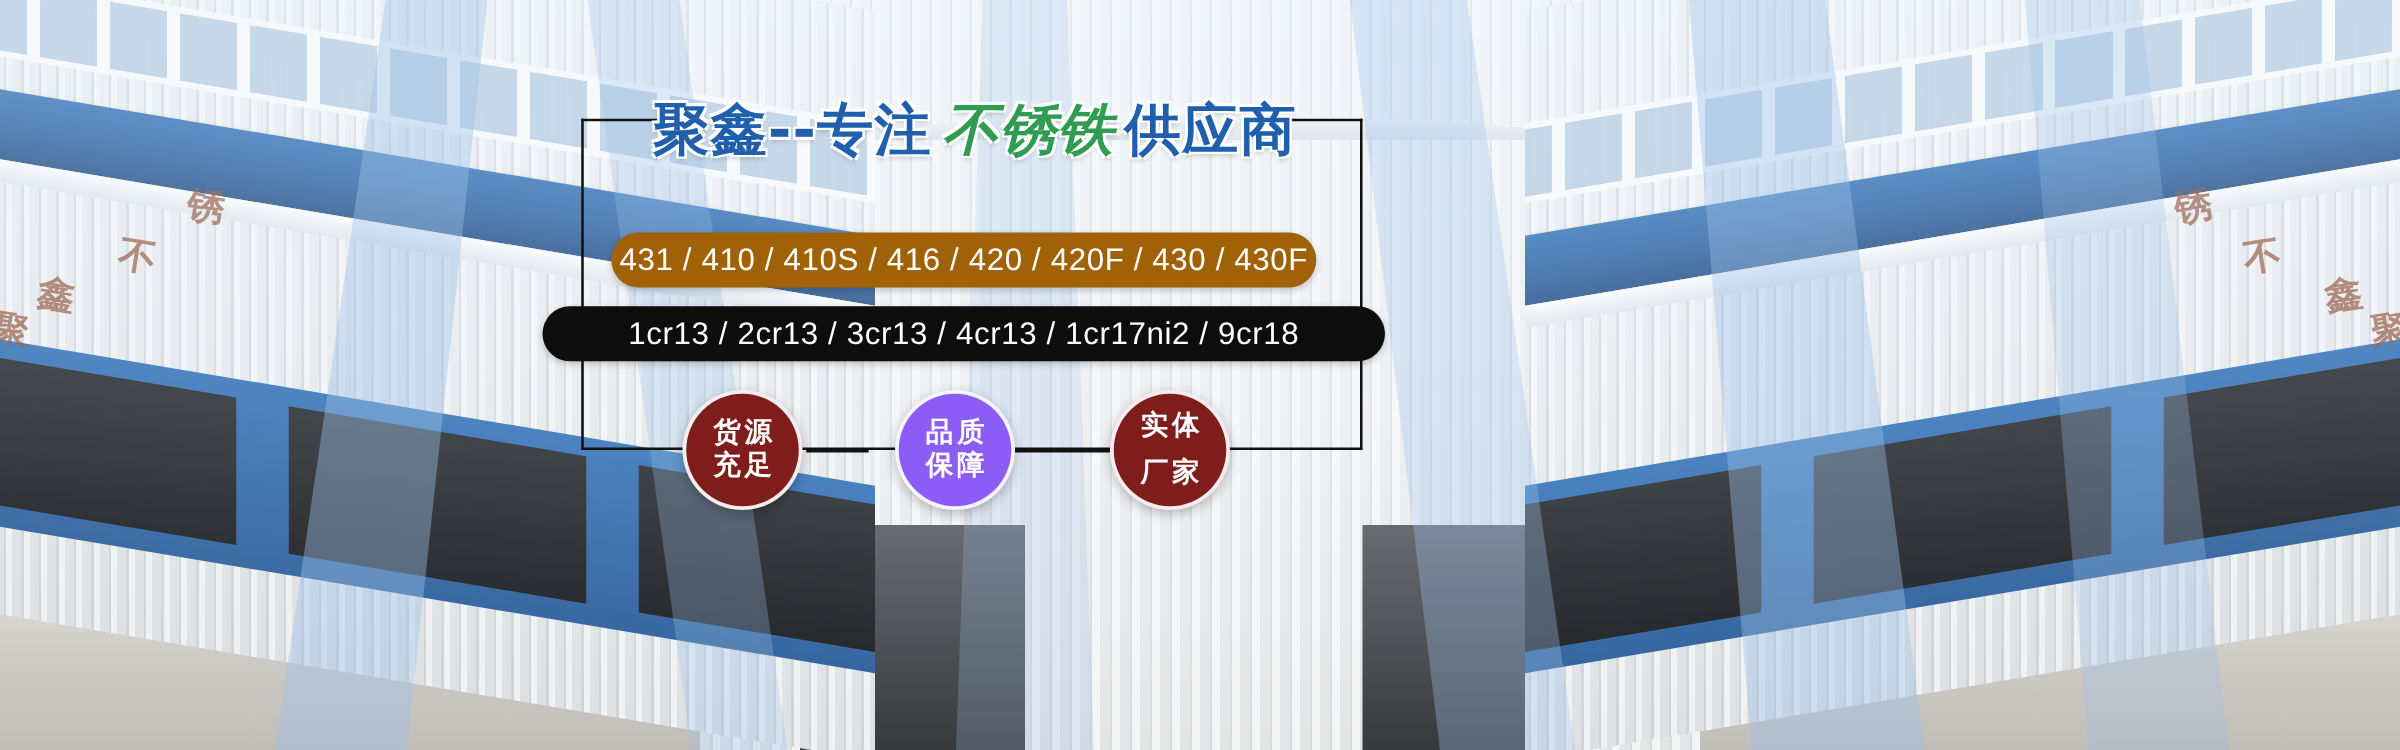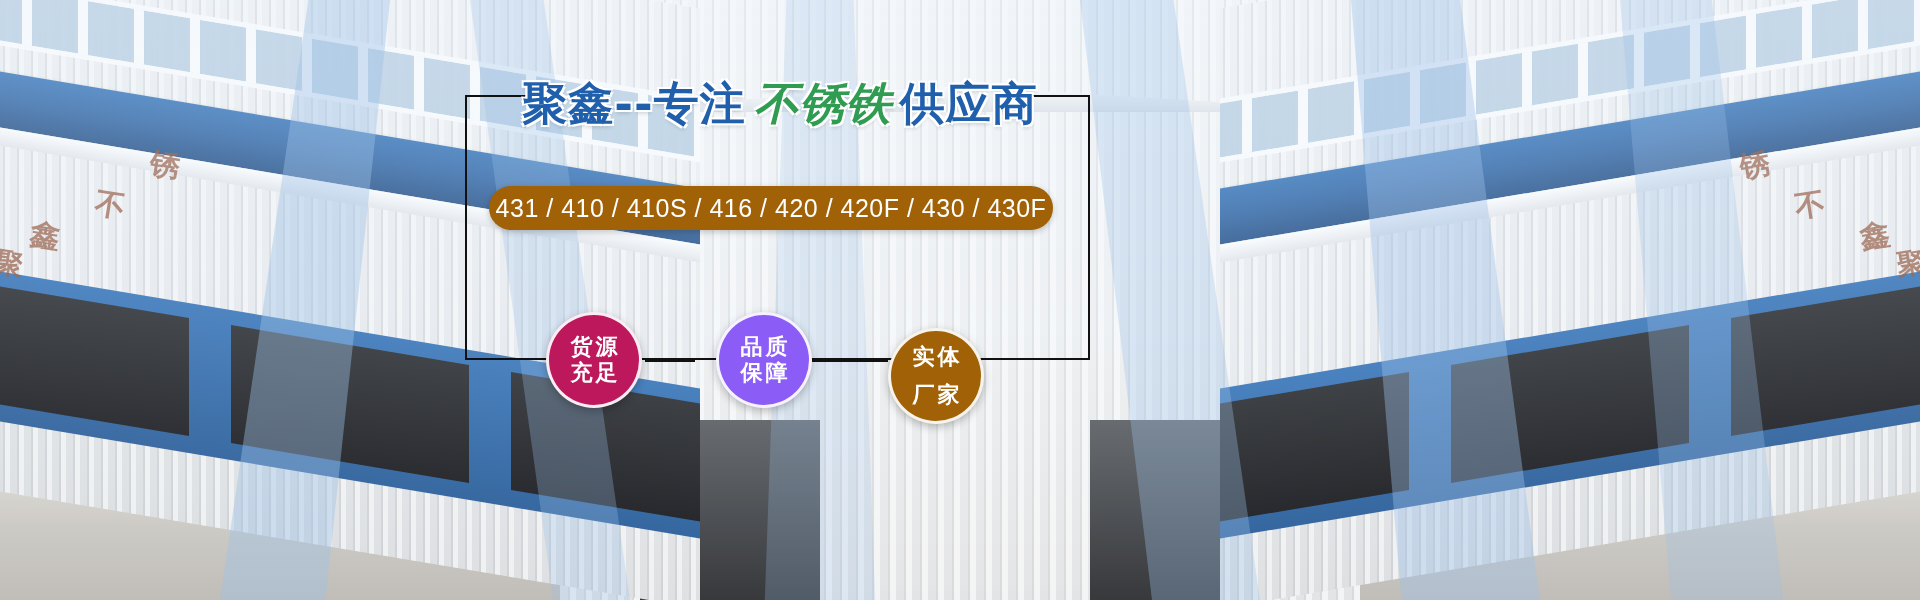--- a/index.html
+++ b/index.html
@@ -205,23 +205,23 @@
     position:absolute;
     width:96px; height:96px; border-radius:50%;
     display:flex; flex-direction:column;
     align-items:center; justify-content:center;
     color:#fff; font-weight:bold; font-size:22px; line-height:1.18;
     letter-spacing:3px; text-indent:3px;
     font-family:"DejaVu Sans","Liberation Sans",sans-serif;
     border:3px solid rgba(255,255,255,.92);
     box-shadow:0 3px 9px rgba(0,0,0,.25);
   }
-  .badge-1{ left:546px; top:312px; background:#be185d; }
+  .badge-1{ left:546px; top:312px; background:#7f1d1d; }
   .badge-2{ left:716px; top:312px; background:#8b5cf6; }
-  .badge-3{ left:888px; top:328px; background:#a16207;gap:12px; }
+  .badge-3{ left:888px; top:312px; background:#7f1d1d;gap:12px; }
 </style>
 </head>
 <body>
 
 <div class="banner">
 
   <div class="photo">
     <div class="sky"></div>
     <div class="ground"></div>
 
@@ -283,20 +283,23 @@
     <div class="frame-top-right"></div>
 
     <div class="headline">
       <span class="hl-blue">聚鑫</span><span class="hl-dash">--</span><span class="hl-blue">专注</span><span class="hl-green">不锈铁</span><span class="hl-blue">供应商</span>
     </div>
 
     <div class="pill pill-blue">
       <span>431 / 410  / 410S / 416 / 420 / 420F / 430 / 430F</span>
     </div>
 
+    <div class="pill pill-dark">
+      <span>1cr13  /  2cr13  /  3cr13  /  4cr13  /  1cr17ni2  /  9cr18</span>
+    </div>
 
     <div class="connector conn-1"></div>
     <div class="connector conn-2"></div>
 
     <div class="badges">
       <div class="badge badge-1">
         <span>货源</span>
         <span>充足</span>
       </div>
       <div class="badge badge-2">

